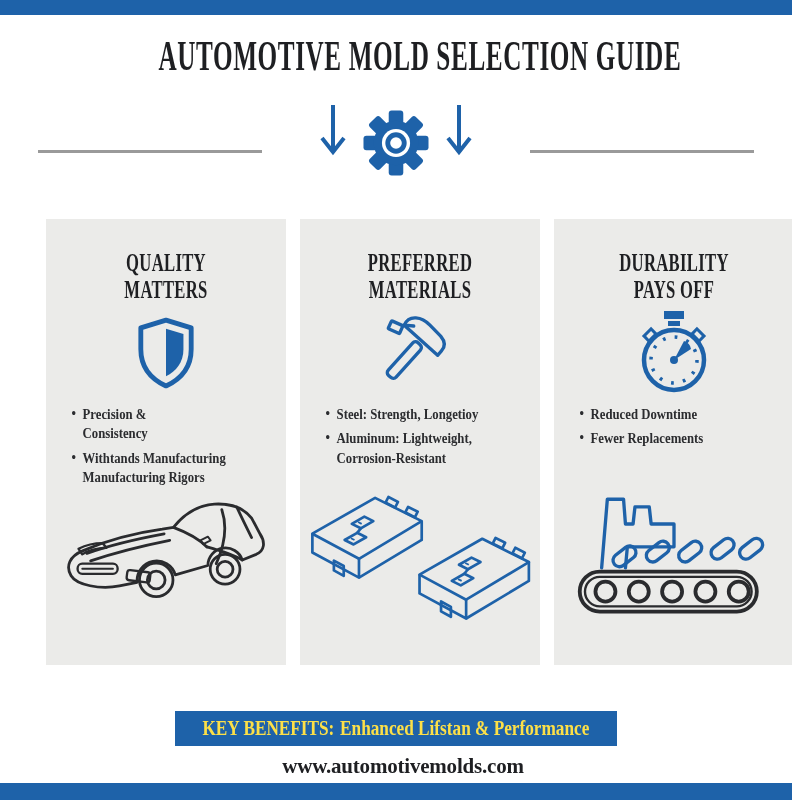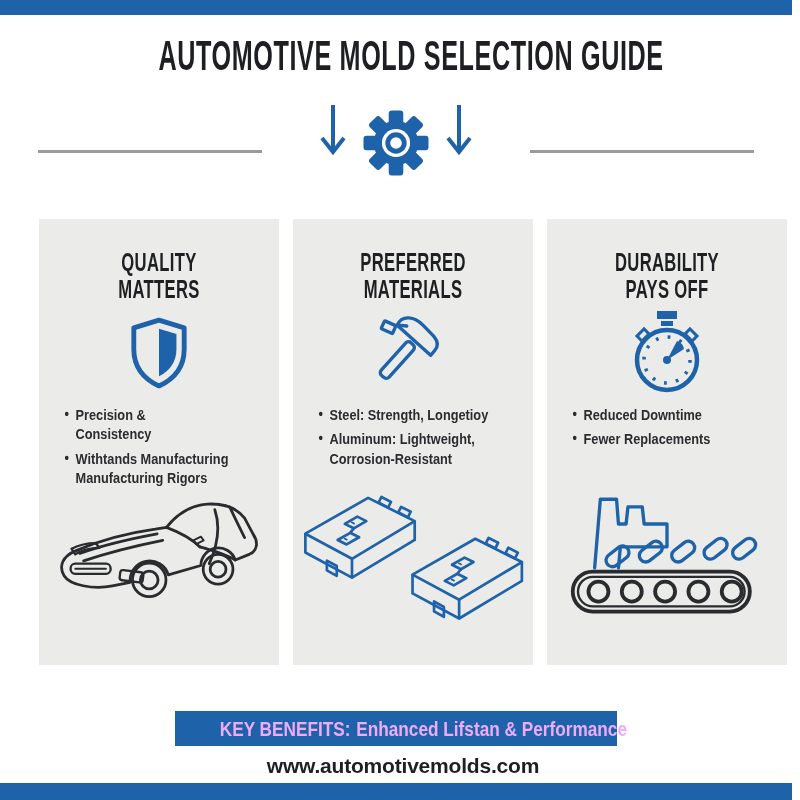--- a/index.html
+++ b/index.html
@@ -7,57 +7,57 @@
     --panel-gray:#ebebe9;
     --ink:#1e1f22;
     --bullet-ink:#2b2c2f;
     --rule-gray:#9a9a9a;
     --illustration-ink:#2a2b2e;
     --background:#ffffff;
   }
   *{box-sizing:border-box;}
   html,body{margin:0;padding:0;}
   body{font-family:"Liberation Sans", sans-serif;background:#fff;}
-  .poster{position:relative;width:792px;height:800px;background:var(--background);overflow:hidden;}
+  .poster{position:relative;width:792px;height:800px;background:var(--background);overflow:hidden;font-family:Liberation Serif, serif;}
 
   .bar{position:absolute;left:0;width:100%;background:var(--accent-blue);}
   .bar.top{top:0;height:15px;}
   .bar.bottom{bottom:0;height:17px;}
 
   .title{position:absolute;top:32px;left:0;width:100%;margin:0;text-align:center;
          font-size:42px;font-weight:bold;color:var(--ink);letter-spacing:1px;
          transform:scaleX(0.60);transform-origin:50% 50%;white-space:nowrap;}
 
   .icon-row{position:absolute;top:98px;left:38px;right:38px;height:86px;
             display:flex;align-items:flex-start;justify-content:center;}
   .rule{height:2.5px;background:var(--rule-gray);flex:1;margin-top:52px;}
   .rule.left{margin-right:56px;}
   .rule.right{margin-left:56px;}
   .arrow-svg{width:30px;height:56px;margin-top:4px;}
   .gear-svg{width:66px;height:66px;margin:12px 15px 0;}
 
-  .columns{position:absolute;top:219px;left:39px;width:748px;height:446px;
+  .columns{position:absolute;top:219px;left:46px;width:748px;height:446px;
            display:grid;grid-template-columns:repeat(3,1fr);gap:14px;}
   .panel{position:relative;background:var(--panel-gray);text-align:center;}
   .panel h2{margin:30px 0 0;font-size:26px;line-height:1.05;font-weight:bold;color:var(--ink);
             letter-spacing:0.5px;transform:scaleX(0.64);transform-origin:50% 50%;white-space:pre-line;}
   .icon-slot{height:88px;margin-top:5px;display:flex;align-items:center;justify-content:center;}
   .panel ul{list-style:none;margin:8px 0 0;padding:0 4px 0 30px;text-align:left;
             font-size:15px;font-weight:bold;color:var(--bullet-ink);line-height:1.3;
             transform:scaleX(0.85);transform-origin:left top;width:118%;}
   .panel li{position:relative;padding-left:13px;margin-bottom:5px;white-space:pre-line;}
   .panel li::before{content:"\2022";position:absolute;left:0;top:-1px;}
   .illus{position:absolute;left:0;right:0;display:flex;justify-content:center;}
   .illus.car{bottom:36px;}
   .illus.conveyor{bottom:42px;}
   .illus.mold{bottom:28px;}
 
   .banner{position:absolute;top:711px;left:50%;transform:translateX(-50%);
-          width:442px;height:35px;background:var(--accent-blue);color:#f0abfc;
-          display:flex;align-items:center;}
+          width:442px;height:35px;background:var(--accent-blue);color:#fde047;
+          display:flex;align-items:center;justify-content:center;}
   .banner-inner{display:flex;gap:7px;white-space:nowrap;font-size:21px;
                 transform:scaleX(0.82);transform-origin:50% 50%;}
   .banner-label{font-weight:bold;}
   .banner-text{font-weight:bold;}
   .website{position:absolute;top:754px;left:7px;width:100%;text-align:center;
            font-size:21px;font-weight:bold;color:var(--ink);letter-spacing:-0.2px;}
 
   .stroke-accent{stroke:var(--accent-blue);}
   .fill-accent{fill:var(--accent-blue);}
   .stroke-dark{stroke:var(--illustration-ink);}

